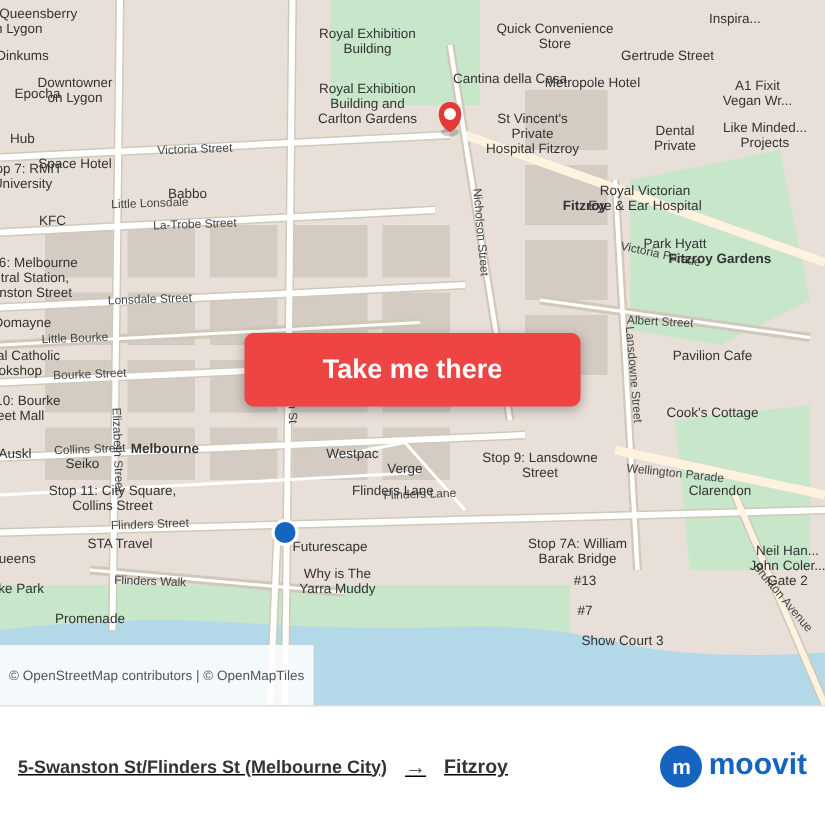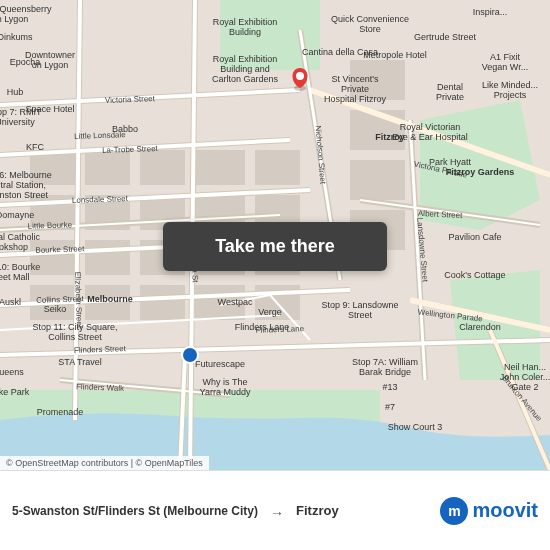--- a/index.html
+++ b/index.html
@@ -30,21 +30,21 @@
       top: 222px;
       left: 163px;
       width: 224px;
       height: 49px;
       z-index: 10;
     }
 
     .take-me-there-btn {
       width: 100%;
       height: 100%;
-      background: #404040;
+      background: #ef4444;
       color: white;
       border: none;
       border-radius: 6px;
       font-size: 18px;
       font-weight: bold;
       cursor: pointer;
       display: flex;
       align-items: center;
       justify-content: center;
       box-shadow: 0 2px 8px rgba(0,0,0,0.3);
@@ -114,21 +114,21 @@
       font-weight: bold;
     }
 
     .copyright-bar {
       position: absolute;
       bottom: 80px;
       left: 0;
       background: rgba(255,255,255,0.85);
       font-size: 9px;
       color: #555;
-      padding: 2px 6px;
+      padding: 15px 6px;
       z-index: 5;
     }
 
     
     .park-area {
       fill: #c8e6c9;
     }
 
     
     .road-major { stroke: #ffffff; stroke-width: 4; fill: none; }
@@ -396,21 +396,21 @@
   <div class="button-overlay">
     <button class="take-me-there-btn">Take me there</button>
   </div>
 
   <div class="copyright-bar">
     <span>© OpenStreetMap contributors | © OpenMapTiles</span>
   </div>
 
   <div class="bottom-bar">
     <div class="route-info">
-      <div style="display:flex; align-items:center; flex-wrap:wrap; gap:4px;">
+      <div style="display:flex; align-items:center; flex-wrap:wrap; gap:4px;text-decoration:underline;">
         <span class="route-from" style="font-size:12px;">5-Swanston St/Flinders St (Melbourne City)</span>
         <span class="route-arrow">→</span>
         <span class="route-to">Fitzroy</span>
       </div>
     </div>
     <div class="moovit-logo">
       <div class="moovit-icon">m</div>
       <span style="color:#1565c0; font-weight:bold; font-size:20px;">moovit</span>
     </div>
   </div>

